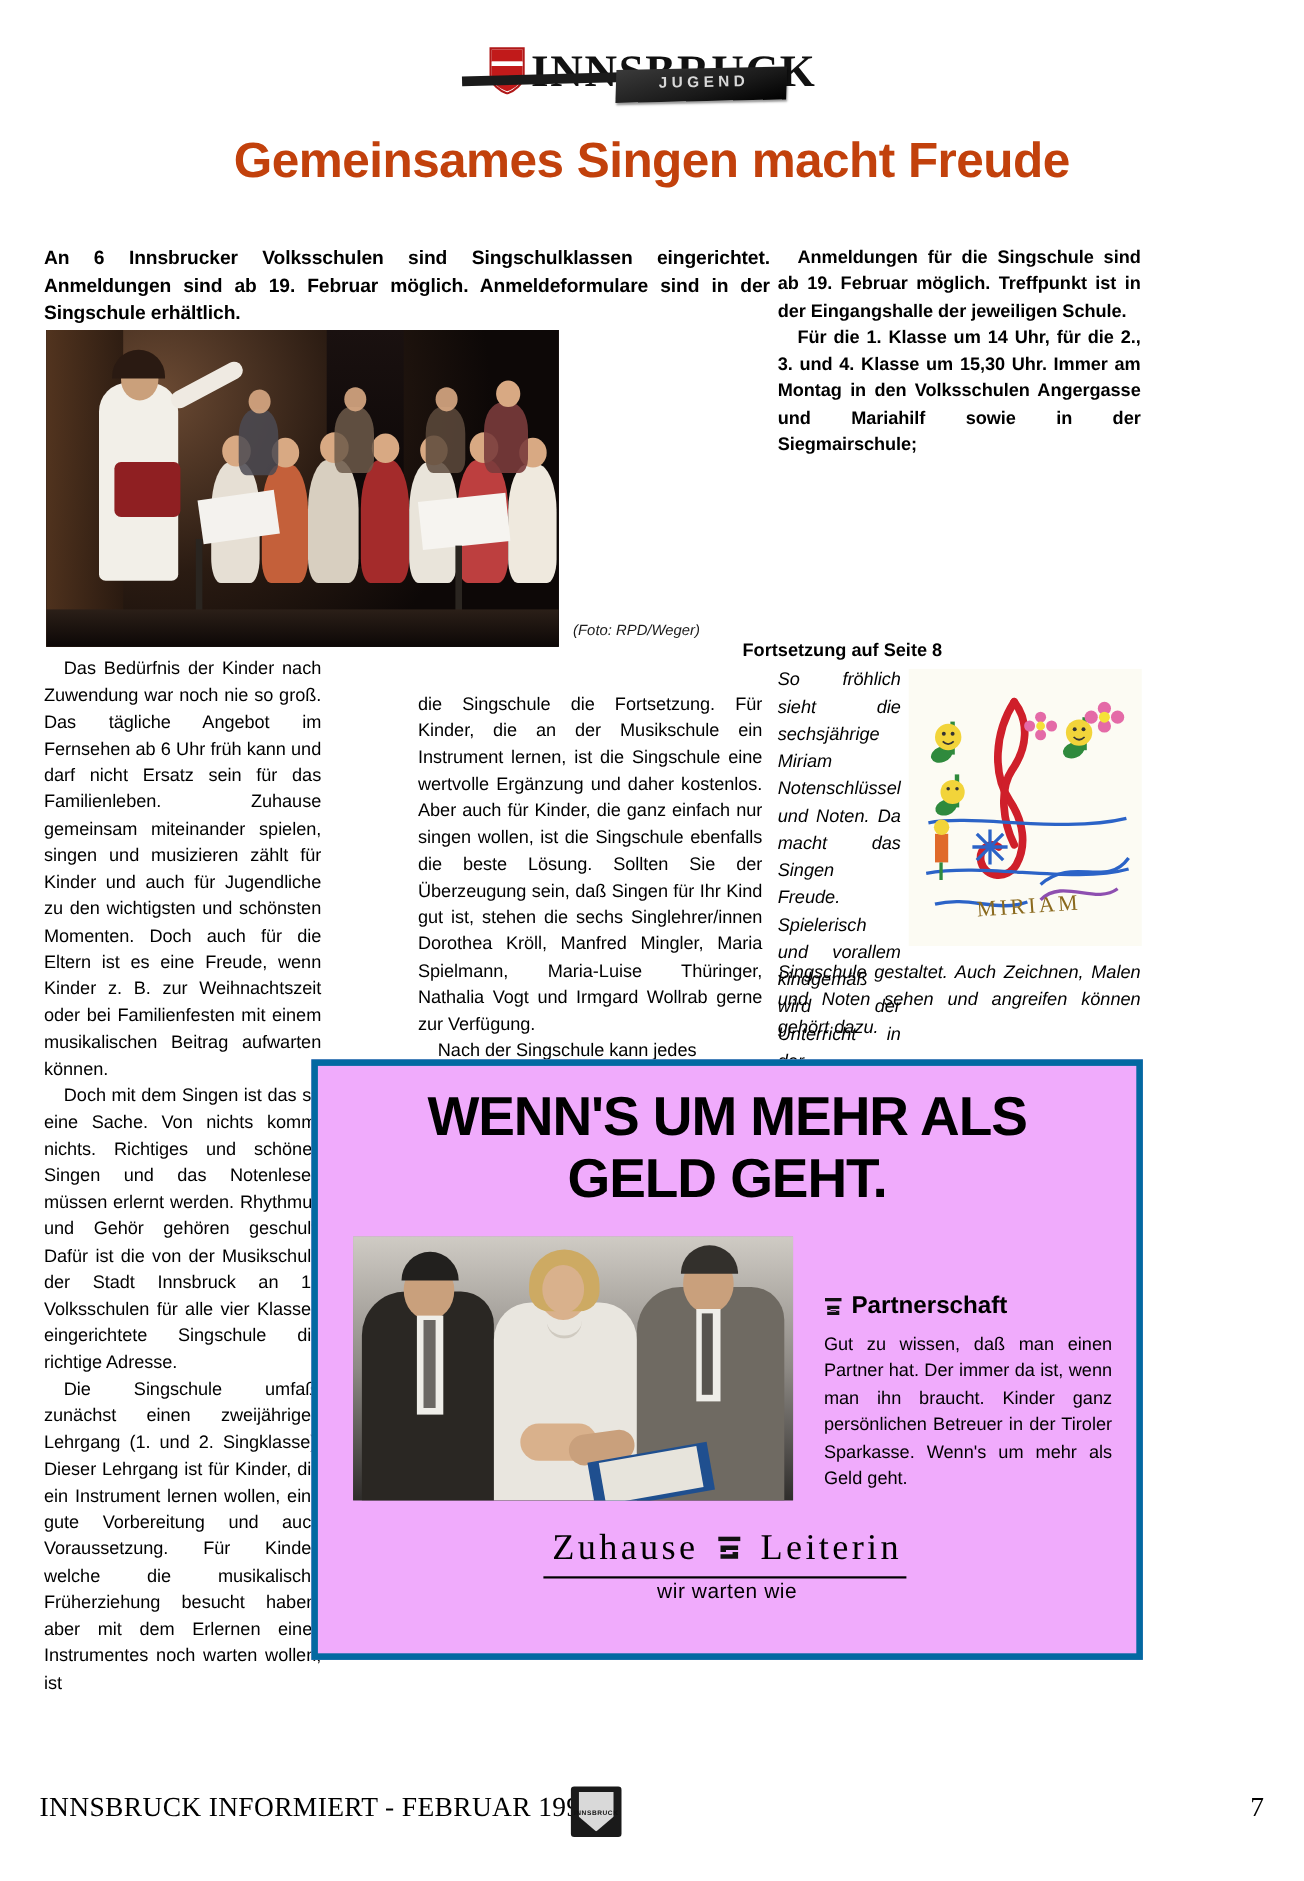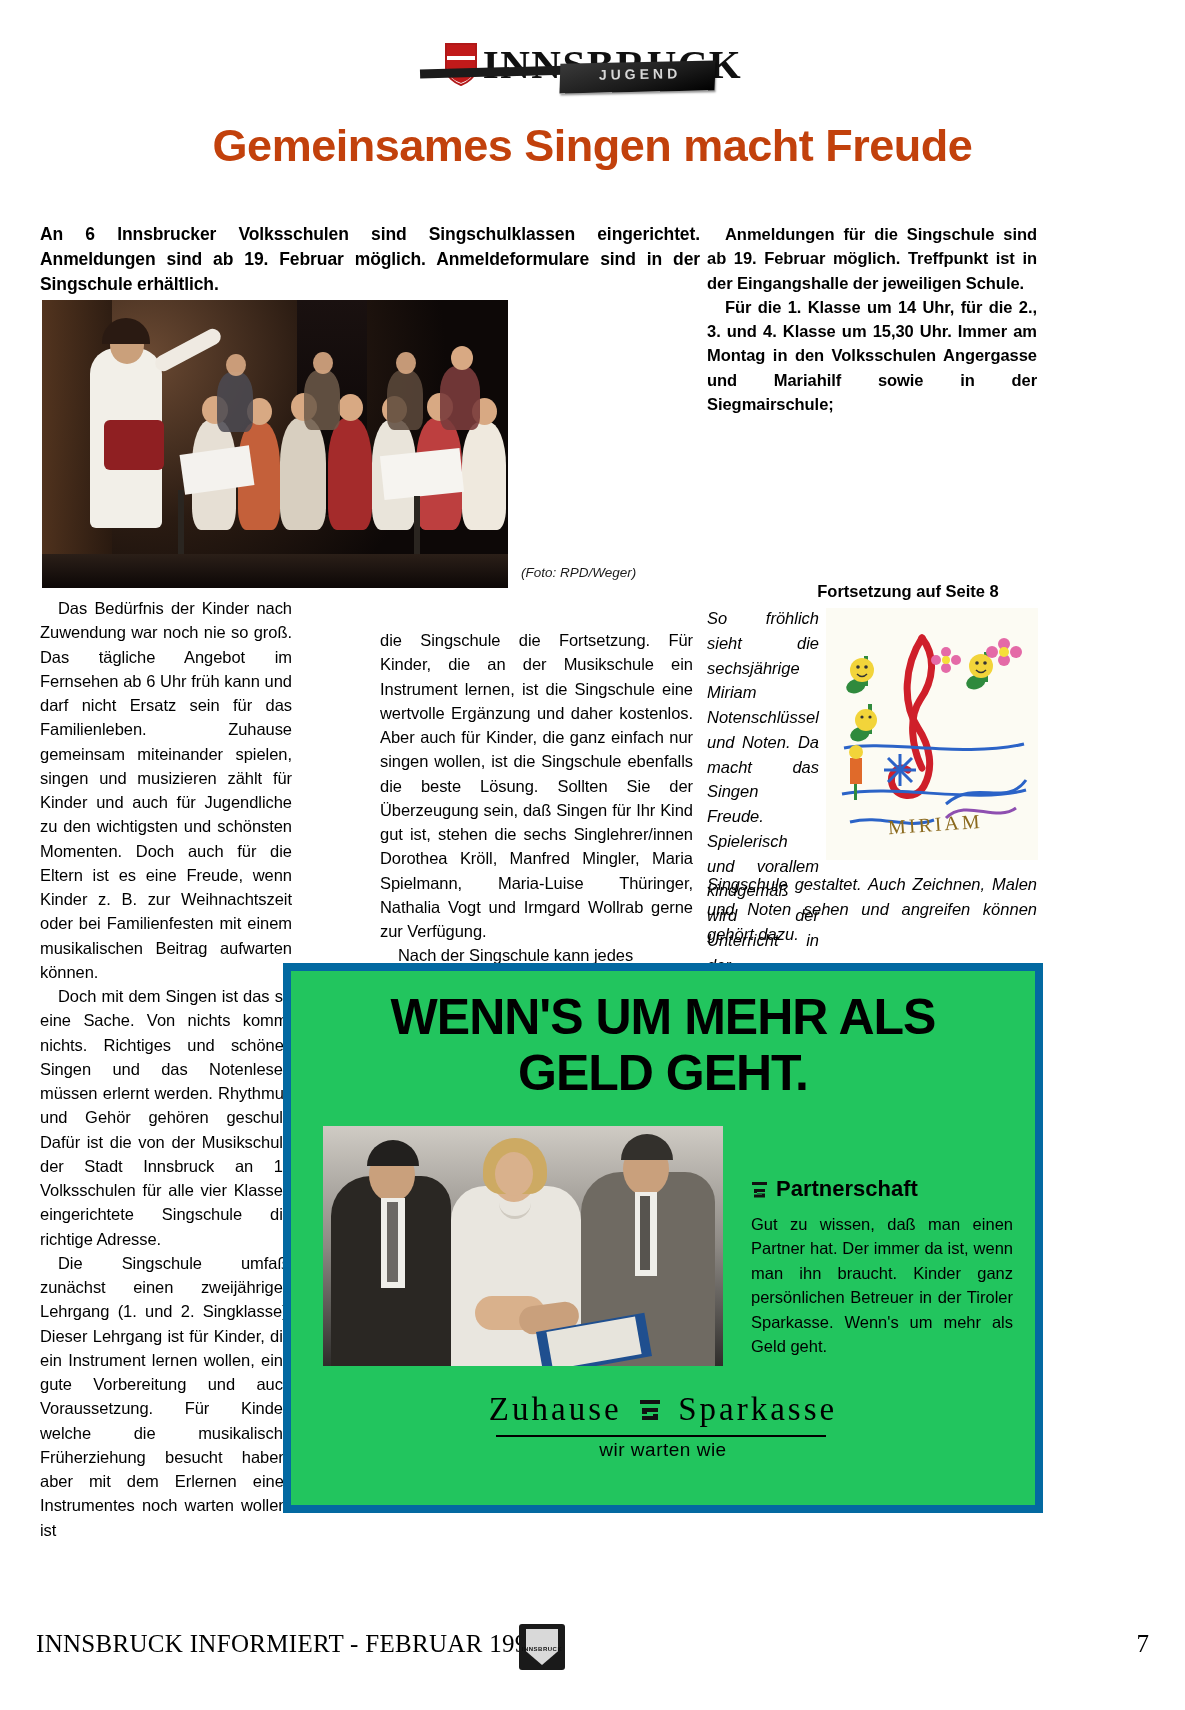--- a/index.html
+++ b/index.html
@@ -171,24 +171,24 @@
     letter-spacing: -0.05px;
   }
   .col p { margin: 0; text-indent: 18px; }
   .col p.noindent { text-indent: 0; }
 
   #col1 { left: 40px; top: 596px; width: 252px; }
   #col2 { left: 380px; top: 596px; width: 313px; margin-top: 32px; }
   #col3a { left: 707px; top: 222px; width: 330px; }
   .cont-note {
     position: absolute;
-    left: 743px; top: 582px; width: 330px;
+    left: 675px; top: 582px; width: 330px;
     font-size: 16.5px;
     font-weight: bold;
-    text-align: center;
+    text-align: left;
   }
 
   
   .drawing {
     position: absolute;
     left: 826px; top: 608px;
     width: 212px; height: 252px;
     background: #fdfdf7;
     overflow: hidden;
   }
@@ -216,22 +216,22 @@
     font-style: italic;
     line-height: 1.5;
     text-align: justify;
   }
 
   
   .ad {
     position: absolute;
     left: 283px; top: 963px;
     width: 744px; height: 534px;
-    border: 8px solid #0369a1;
-    background: #22c55e;
+    border: 6px solid #0369a1;
+    background: #f0abfc;
     overflow: hidden;
   }
   .ad-head {
     position: absolute;
     left: 0; top: 18px;
     width: 744px;
     text-align: center;
     font-family: "Liberation Sans", sans-serif;
     font-weight: bold;
     font-size: 50px;
@@ -532,21 +532,21 @@
     </div>
 
     <div class="ad-logo">
       <span>Zuhause</span>
       <span class="s-mark">
         <svg width="22" height="24" viewBox="0 0 22 24">
           <rect x="1" y="1" width="20" height="4" fill="#111"></rect>
           <path d="M3 9 h16 v4 h-11 v2 h11 v6 H3 v-4 h11 v-2 H3 Z" fill="#111"></path>
         </svg>
       </span>
-      <span>Sparkasse</span>
+      <span>Leiterin</span>
     </div>
     <div class="ad-rule"></div>
     <div class="ad-slogan">wir warten wie</div>
   </div>
 
   <div class="footer-left">INNSBRUCK INFORMIERT - FEBRUAR 1996</div>
   <div class="footer-logo">
     <div class="inner"></div>
     <div class="txt">INNSBRUCK</div>
   </div>

